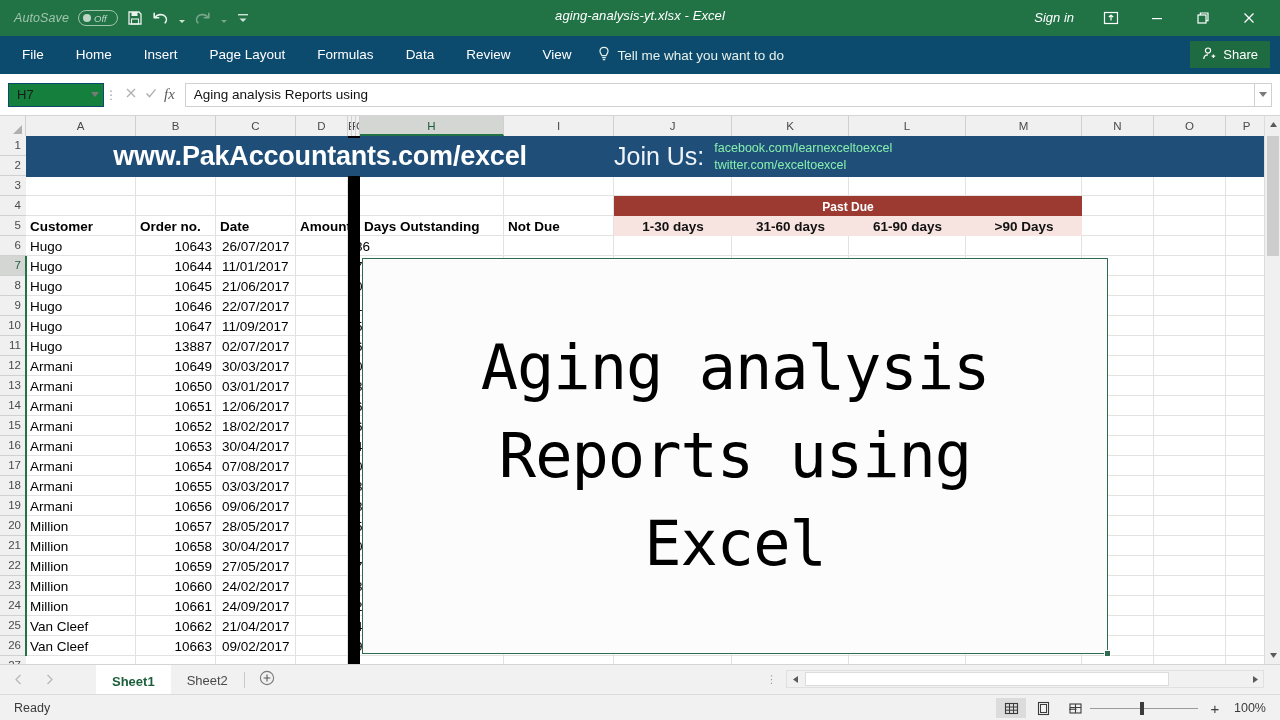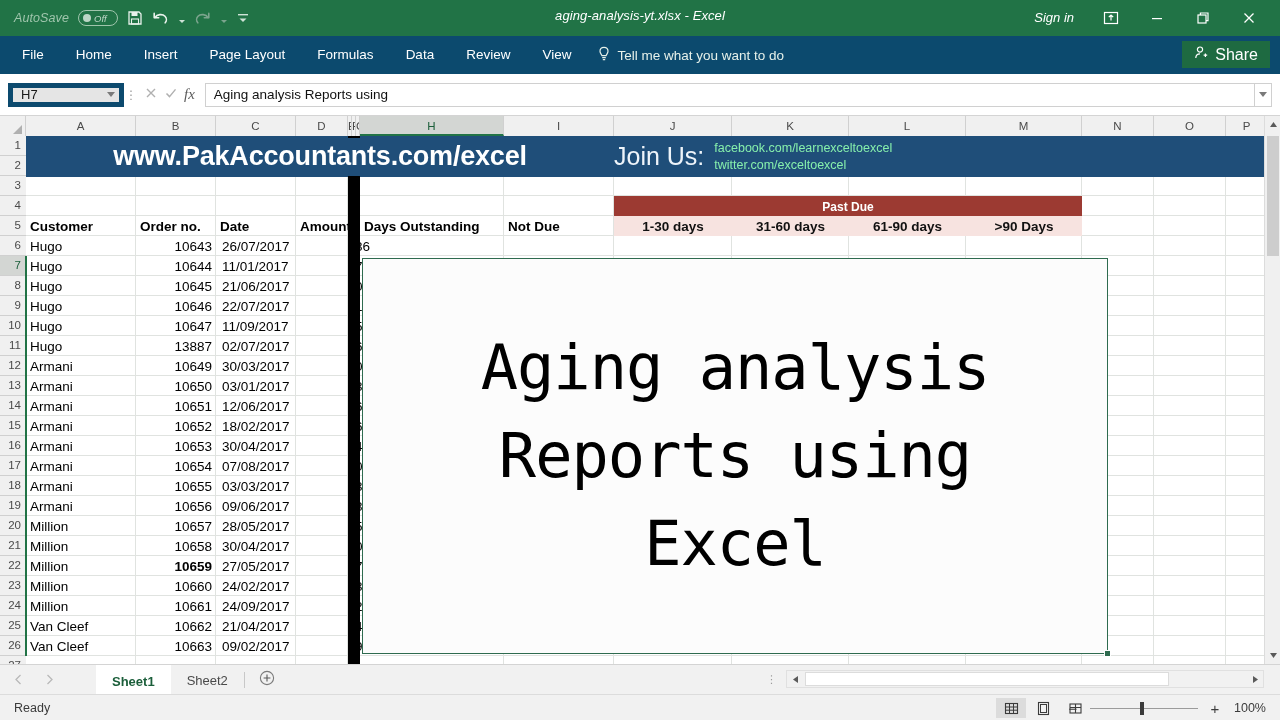--- a/index.html
+++ b/index.html
@@ -40,32 +40,32 @@
   
   .ribbon {
     position: absolute; left: 0; top: 36px; width: 1280px; height: 38px;
     background: #0c4a6e; color: #ffffff;
   }
   .tabs { position: absolute; left: 6px; top: 0; height: 38px; display: flex; align-items: center; }
   .tab { font-size: 13.5px; padding: 0 16px; height: 38px; line-height: 38px; color: #ffffff; white-space: nowrap; }
   .tellme { display: flex; align-items: center; gap: 6px; padding-left: 10px; font-size: 13.5px; color: #e6f1ea; }
   .share {
     position: absolute; right: 10px; top: 5px; height: 27px; padding: 0 12px;
-    display: flex; align-items: center; gap: 6px; font-size: 16px; color: #ffffff;
+    display: flex; align-items: center; gap: 6px; font-size: 13px; color: #ffffff;
     background: #1e6a41;
   }
 
   
   .fbar {
     position: absolute; left: 0; top: 74px; width: 1280px; height: 42px;
     background: #ffffff; border-bottom: 1px solid #d4d4d4;
     display: flex; align-items: center;
   }
   .namebox {
-    margin-left: 8px; width: 116px; height: 24px; border: 5px solid #0c4a6e; background: #e5e5e5;
+    margin-left: 8px; width: 96px; height: 24px; border: 1px solid #0c4a6e; background: #15803d;
     display: flex; align-items: center; justify-content: space-between; padding: 0 4px 0 8px;
     font-size: 13px; color: #1a1a1a;
   }
   .caret-dn { width: 0; height: 0; border-left: 4px solid transparent; border-right: 4px solid transparent; border-top: 5px solid #7a7a7a; }
   .vdots { width: 14px; text-align: center; color: #9b9b9b; font-size: 12px; line-height: 1; letter-spacing: 0; }
   .fbtns { display: flex; gap: 6px; padding: 0 10px 0 6px; color: #a6a6a6; }
   .fx { font-style: italic; font-family: "Liberation Serif", serif; font-size: 15px; color: #5b5b5b; }
   .finput {
     flex: 1; height: 24px; border: 1px solid #d0d0d0; border-right: none; background: #fff;
     display: flex; align-items: center; padding-left: 8px; font-size: 13.5px; color: #111;
@@ -466,21 +466,21 @@
         <div class="cell r" style="left: 270px; top: 360px; width: 78px; height: 20px;">585</div>
         <div class="cell" style="left: 0px; top: 380px; width: 110px; height: 20px;">Million</div>
         <div class="cell r" style="left: 110px; top: 380px; width: 80px; height: 20px;">10657</div>
         <div class="cell" style="left: 192px; top: 380px; width: 80px; height: 20px;">28/05/2017</div>
         <div class="cell r" style="left: 270px; top: 380px; width: 78px; height: 20px;">958</div>
         <div class="cell" style="left: 0px; top: 400px; width: 110px; height: 20px;">Million</div>
         <div class="cell r" style="left: 110px; top: 400px; width: 80px; height: 20px;">10658</div>
         <div class="cell" style="left: 192px; top: 400px; width: 80px; height: 20px;">30/04/2017</div>
         <div class="cell r" style="left: 270px; top: 400px; width: 78px; height: 20px;">501</div>
         <div class="cell" style="left: 0px; top: 420px; width: 110px; height: 20px;">Million</div>
-        <div class="cell r" style="left: 110px; top: 420px; width: 80px; height: 20px; font-weight: bold;">10659</div>
+        <div class="cell r" style="left: 110px; top: 420px; width: 80px; height: 20px;">10659</div>
         <div class="cell" style="left: 192px; top: 420px; width: 80px; height: 20px;">27/05/2017</div>
         <div class="cell r" style="left: 270px; top: 420px; width: 78px; height: 20px;">570</div>
         <div class="cell" style="left: 0px; top: 440px; width: 110px; height: 20px;">Million</div>
         <div class="cell r" style="left: 110px; top: 440px; width: 80px; height: 20px;">10660</div>
         <div class="cell" style="left: 192px; top: 440px; width: 80px; height: 20px;">24/02/2017</div>
         <div class="cell r" style="left: 270px; top: 440px; width: 78px; height: 20px;">834</div>
         <div class="cell" style="left: 0px; top: 460px; width: 110px; height: 20px;">Million</div>
         <div class="cell r" style="left: 110px; top: 460px; width: 80px; height: 20px;">10661</div>
         <div class="cell" style="left: 192px; top: 460px; width: 80px; height: 20px;">24/09/2017</div>
         <div class="cell r" style="left: 270px; top: 460px; width: 78px; height: 20px;">621</div>

